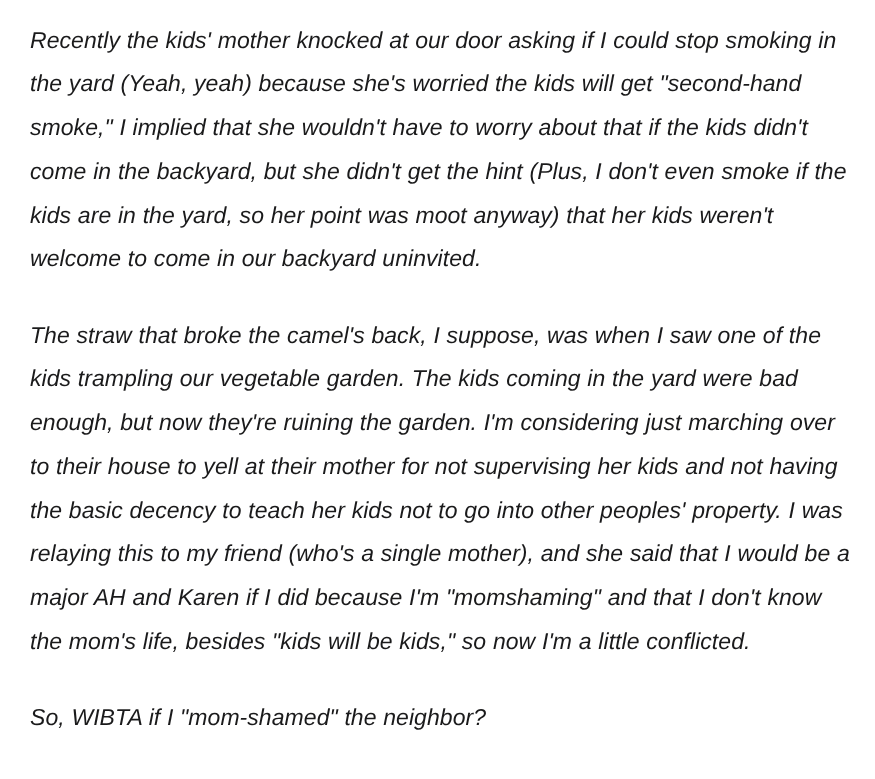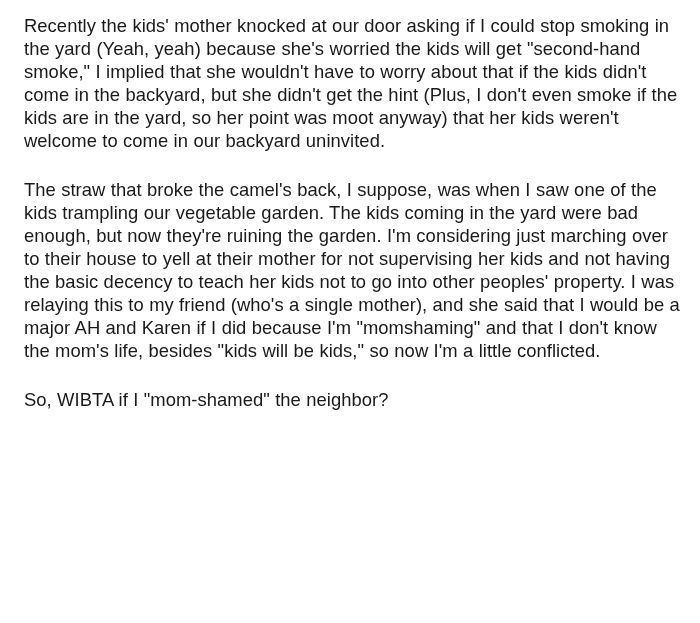--- a/index.html
+++ b/index.html
@@ -15,24 +15,25 @@
   }
   .post-body {
     box-sizing: border-box;
     width: 700px;
     padding: 14px 14px 0 24px;
   }
   .post-body p {
     margin: 0 0 26px 0;
     color: #1a1a1b;
     font-size: 18.4px;
-    line-height: 23px;
+    line-height: 35px;
     letter-spacing: 0.05px;
     word-spacing: 0.2px;
     text-align: left;
+    font-style: italic;
   }
   .post-body p:last-child {
     margin-bottom: 0;
   }
 </style>
 </head>
 <body>
 
 <div class="post-body">
   <p>Recently the kids' mother knocked at our door asking if I could stop smoking in the yard (Yeah, yeah) because she's worried the kids will get "second-hand smoke," I implied that she wouldn't have to worry about that if the kids didn't come in the backyard, but she didn't get the hint (Plus, I don't even smoke if the kids are in the yard, so her point was moot anyway) that her kids weren't welcome to come in our backyard uninvited.</p>

